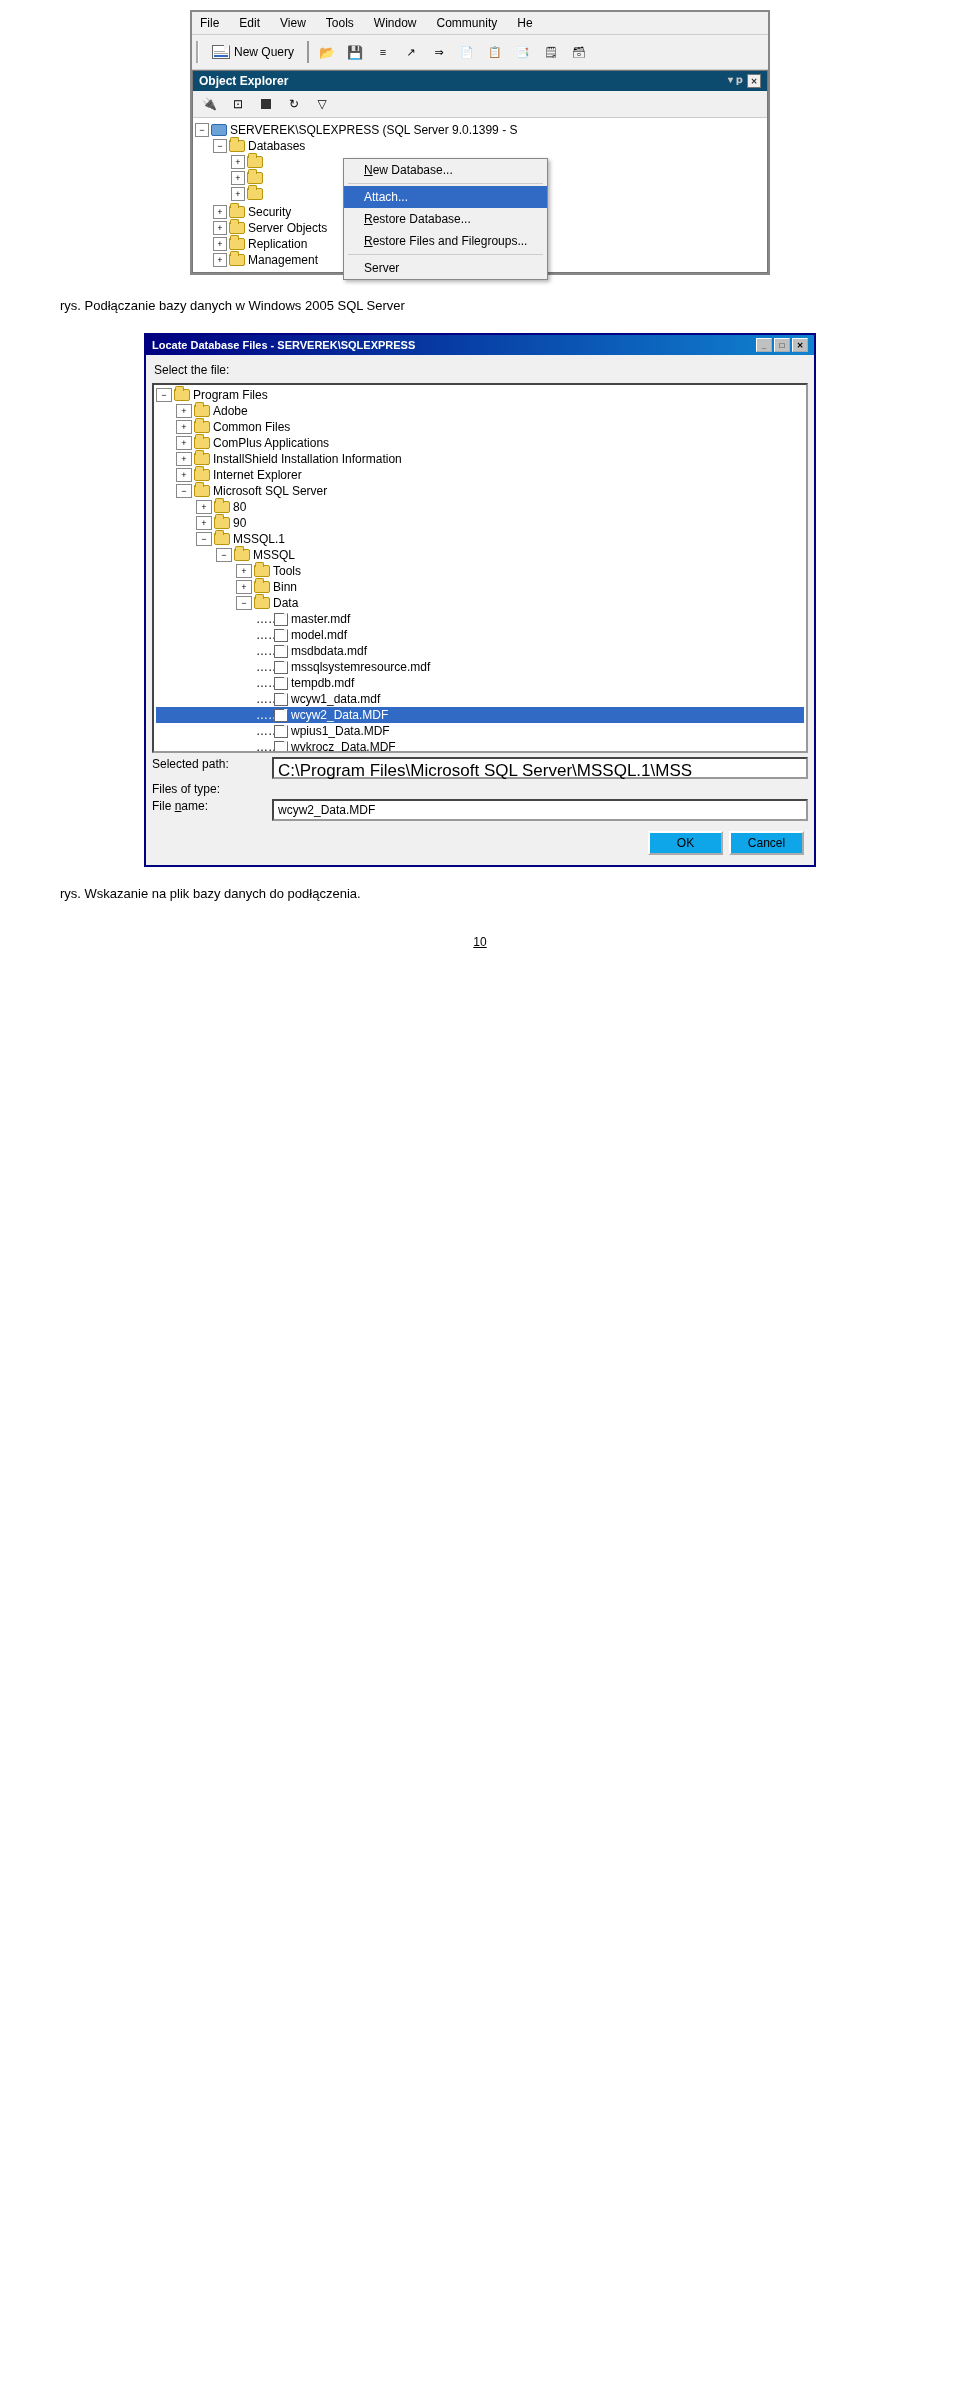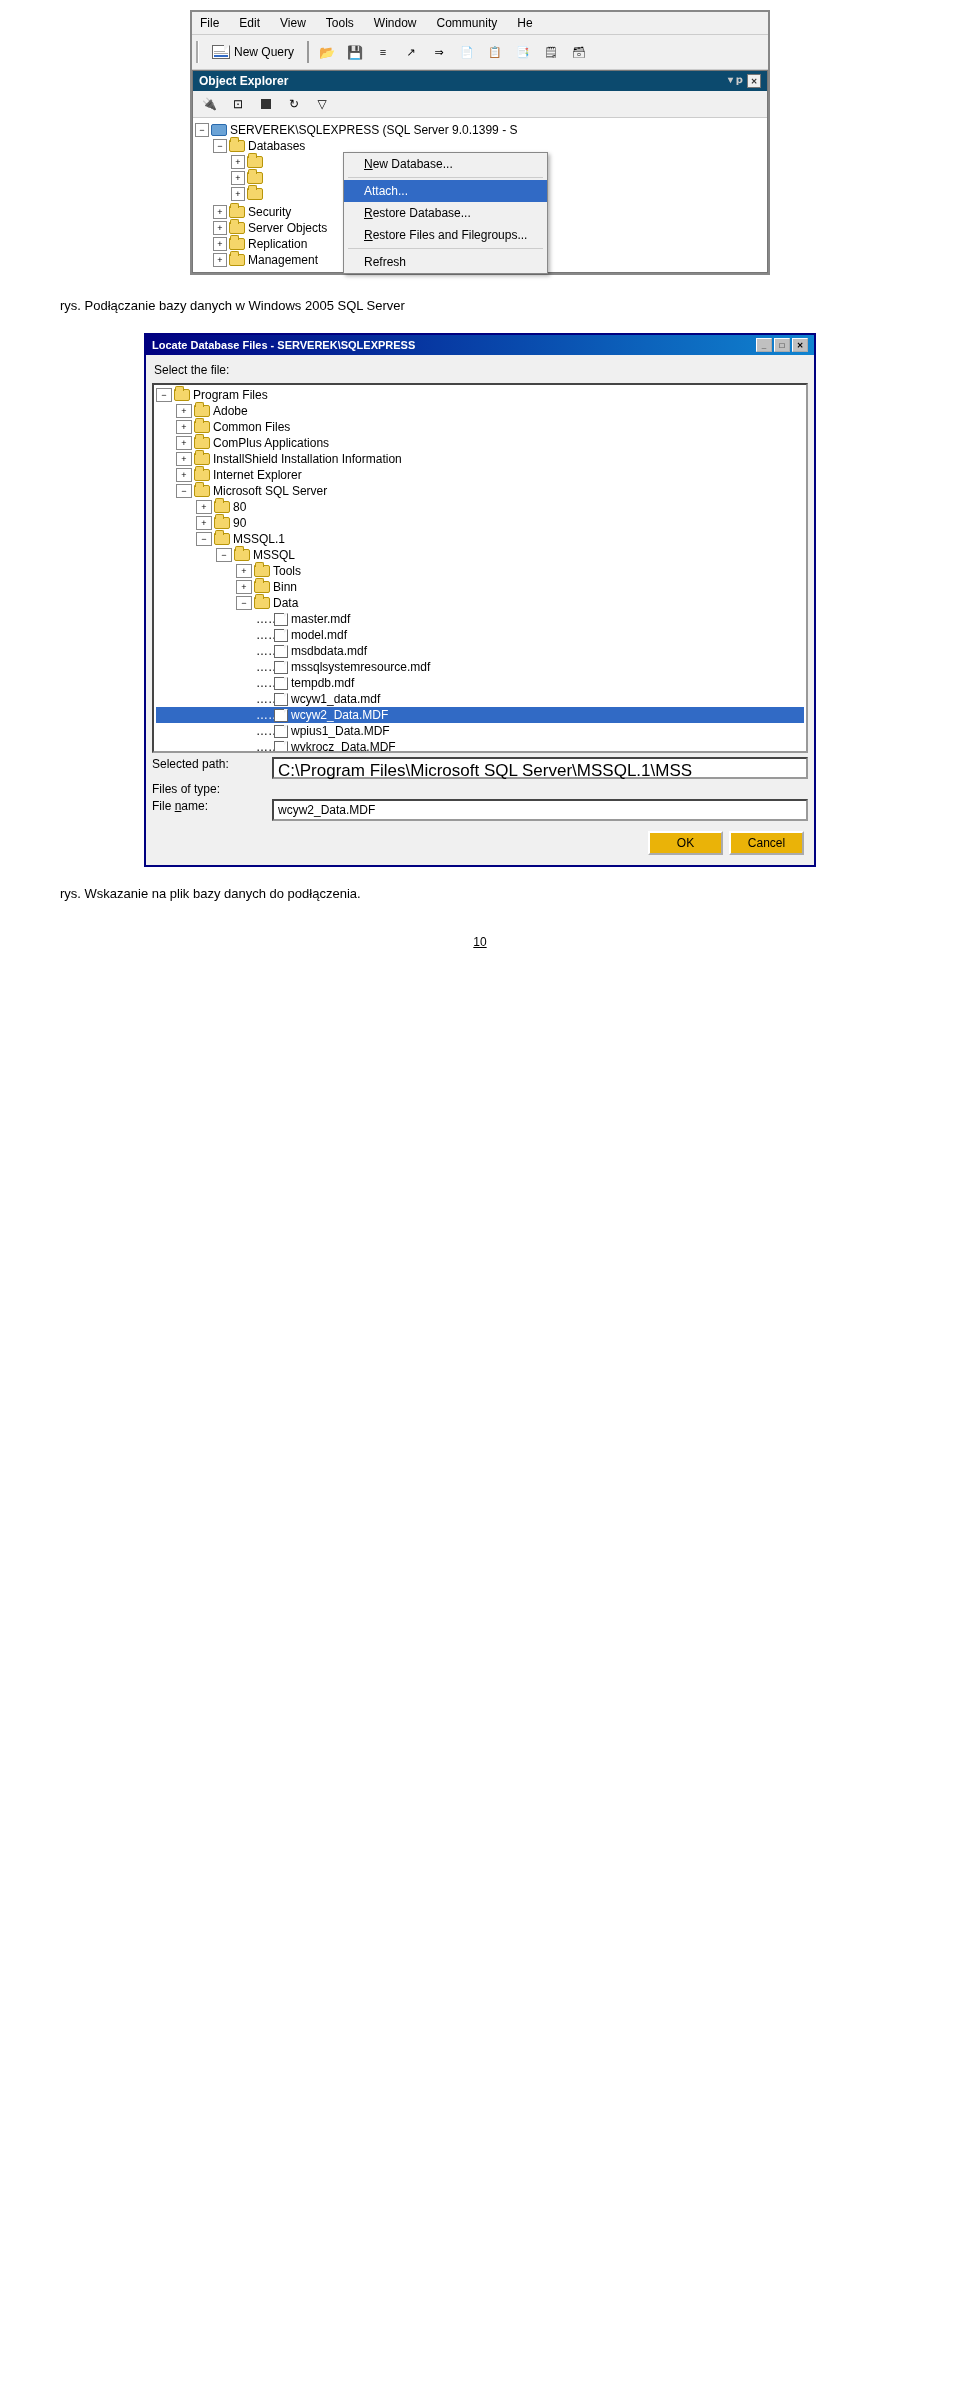--- a/index.html
+++ b/index.html
@@ -404,21 +404,21 @@
       display: flex;
       justify-content: flex-end;
       gap: 6px;
       margin-top: 6px;
       padding: 4px;
     }
 
     .dlg-btn {
       width: 75px;
       height: 24px;
-      background: #eab308;
+      background: #0ea5e9;
       border: 2px outset #fff;
       font-size: 12px;
       cursor: pointer;
       display: flex;
       align-items: center;
       justify-content: center;
     }
 
     .page-number {
       text-align: center;
@@ -529,37 +529,37 @@
             <div class="server-icon"></div>
             <span>SERVEREK\SQLEXPRESS (SQL Server 9.0.1399 - S</span>
           </div>
 
           <div class="tree-item" style="padding-left:18px;">
             <div class="tree-expander">−</div>
             <div class="folder-icon"></div>
             <span>Databases</span>
           </div>
 
-          <div class="context-menu" style="left:150px; top:34px;">
+          <div class="context-menu" style="left:150px; top:40px;">
             <div class="ctx-item">
               <span style="text-decoration:underline;">N</span><span>ew Database...</span>
             </div>
             <div class="ctx-separator"></div>
             <div class="ctx-item highlighted">
               <span>Attach...</span>
             </div>
             <div class="ctx-item">
               <span><span style="text-decoration:underline;">R</span>estore Database...</span>
             </div>
             <div class="ctx-item">
               <span><span style="text-decoration:underline;">R</span>estore Files and Filegroups...</span>
             </div>
             <div class="ctx-separator"></div>
             <div class="ctx-item">
-              <span>Refresh</span>
+              <span>Server</span>
             </div>
           </div>
 
           <div style="padding-left:36px;">
             <div class="tree-item">
               <div class="tree-expander">+</div>
               <div class="folder-icon"></div>
               <span></span>
             </div>
             <div class="tree-item">

